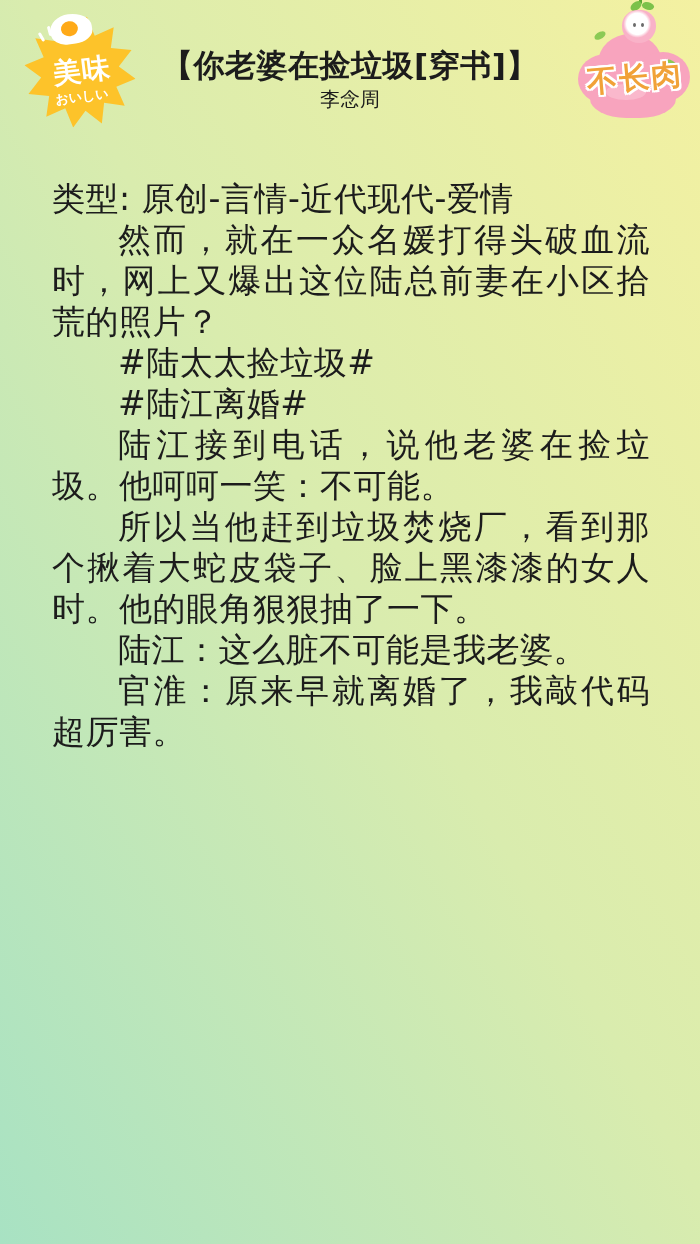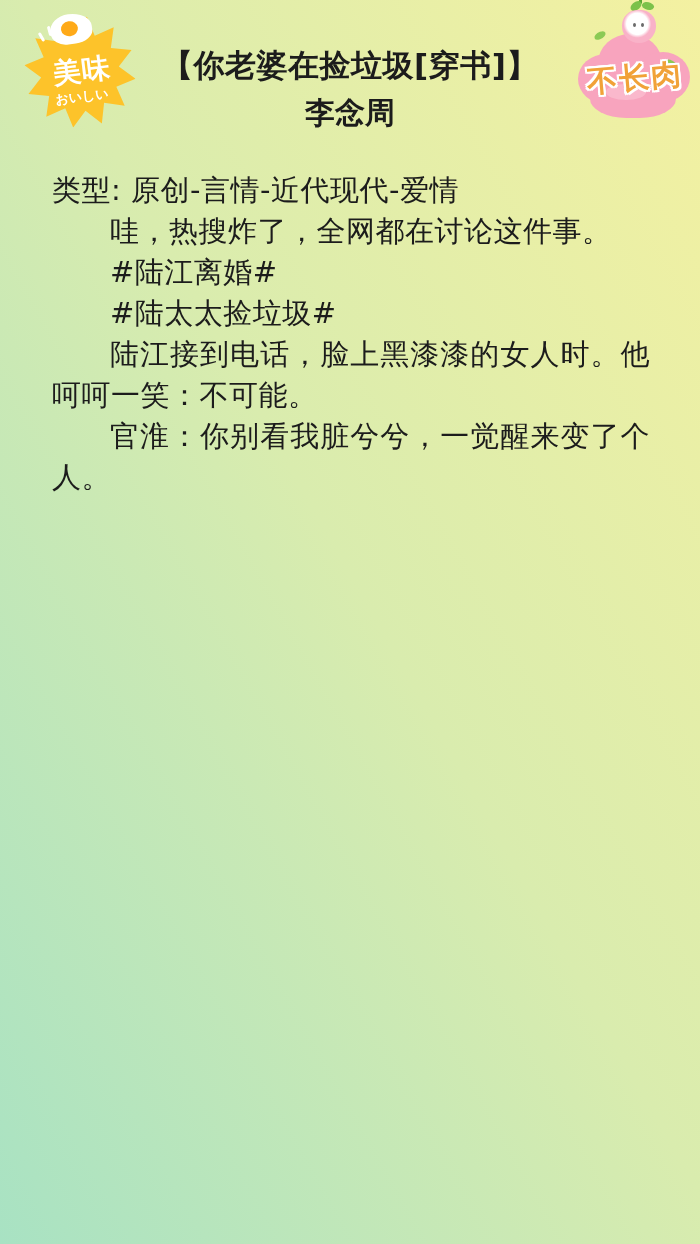--- a/index.html
+++ b/index.html
@@ -15,23 +15,23 @@
 
   
   .header { padding-top: 46px; text-align: center; }
   .title {
     font-size: 31px;
     font-weight: 700;
     letter-spacing: 0.5px;
     line-height: 1.25;
   }
   .author {
-    margin-top: 8px;
-    font-size: 30px;
-    font-weight: 700;
+    margin-top: 1px;
+    font-size: 20px;
+    font-weight: 400;
   }
 
   
   .sticker-left {
     position: absolute;
     left: 24px; top: 12px;
     width: 116px; height: 118px;
   }
   .star {
     position: absolute;
@@ -137,22 +137,22 @@
   .leaf { position: absolute; background: #7cc24a; border-radius: 60% 40% 60% 40%; }
   .lf1 { left: 54px; top: -22px; width: 12px; height: 8px; transform: rotate(-25deg); }
   .lf2 { left: 66px; top: -22px; width: 12px; height: 8px; transform: rotate(25deg); }
   .stem { position: absolute; left: 63px; top: -28px; width: 3px; height: 8px; background: #5aa832; border-radius: 2px; }
   .lf3 { left: 18px; top: 8px;  width: 12px; height: 7px; transform: rotate(-20deg); background:#8bca55; }
   .lf4 { left: 88px; top: 36px; width: 12px; height: 7px; transform: rotate(30deg);  background:#8bca55; }
 
   
   .content {
     position: absolute;
-    left: 52px; right: 50px; top: 170px;
-    font-size: 29px;
+    left: 52px; right: 50px; top: 178px;
+    font-size: 33px;
     font-weight: 500;
     line-height: 41px;
     text-align: justify;
     letter-spacing: 0.5px;
   }
   .content p { margin: 0; text-indent: 2em; }
   .content p.noindent { text-indent: 0; }
 </style>
 </head>
 <body>
@@ -185,18 +185,20 @@
   <div class="leaf lf1"></div>
   <div class="leaf lf2"></div>
   <div class="berry">
     <div class="berry-eyes"></div>
   </div>
   <div class="buzhangrou">不长肉</div>
 </div>
 
 <div class="content">
   <p class="noindent">类型: 原创-言情-近代现代-爱情</p>
-  <p>哇，热搜炸了，全网都在讨论这件事。</p>
+  <p>然而，就在一众名媛打得头破血流时，网上又爆出这位陆总前妻在小区拾荒的照片？</p>
+  <p>#陆太太捡垃圾#</p>
   <p>#陆江离婚#</p>
-  <p>#陆太太捡垃圾#</p>
-  <p>陆江接到电话，脸上黑漆漆的女人时。他呵呵一笑：不可能。</p>
-  <p>官淮：你别看我脏兮兮，一觉醒来变了个人。</p>
+  <p>陆江接到电话，说他老婆在捡垃圾。他呵呵一笑：不可能。</p>
+  <p>所以当他赶到垃圾焚烧厂，看到那个揪着大蛇皮袋子、脸上黑漆漆的女人时。他的眼角狠狠抽了一下。</p>
+  <p>陆江：这么脏不可能是我老婆。</p>
+  <p>官淮：原来早就离婚了，我敲代码超厉害。</p>
 </div>
 
 </body></html>

